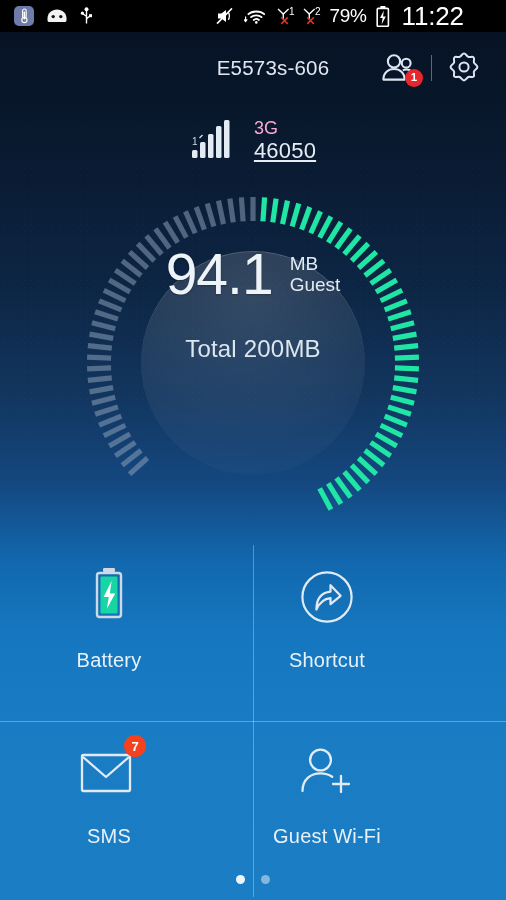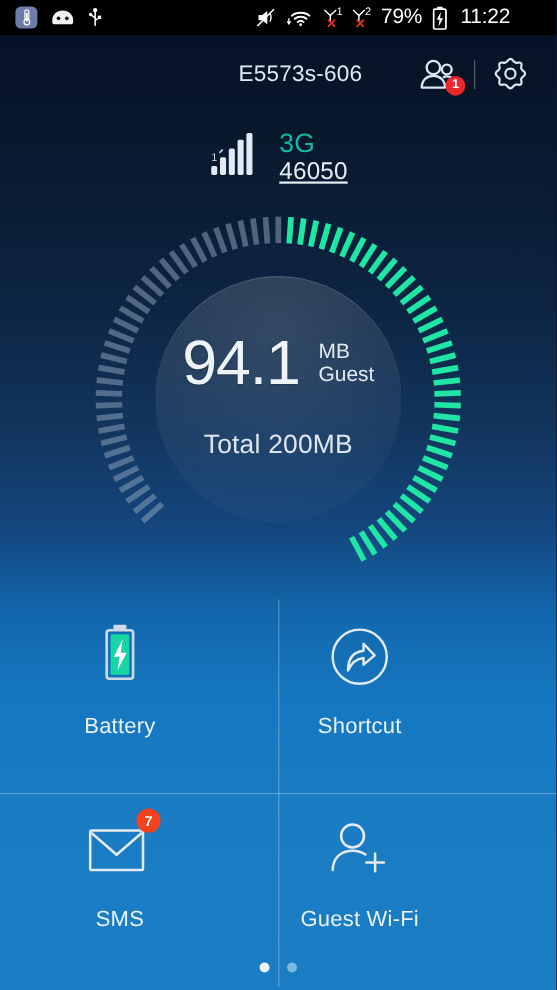--- a/index.html
+++ b/index.html
@@ -31,21 +31,21 @@
   .therm-box {
     width:20px; height:20px; border-radius:5px;
     background:#6f7ba8;
     display:flex; align-items:center; justify-content:center;
   }
   #sb-battpct {
     color:#fff; font-size:19px; letter-spacing:-0.3px;
     font-family:"Liberation Sans", sans-serif;
   }
   #sb-clock {
-    color:#fff; font-size:19px; letter-spacing:-0.2px;
+    color:#fff; font-size:26px; letter-spacing:-0.2px;
     margin-left:3px;
     text-align:center;
   }
   #sb-ampm { font-size:13.5px; margin-left:3px; letter-spacing:0; }
   .sim-wrap { position:relative; width:17px; height:20px; }
   .sim-x {
     position:absolute; left:2px; bottom:-1px;
     color:#e03020; font-size:12px; font-weight:bold; line-height:1;
   }
   .sim-num {
@@ -119,21 +119,21 @@
   #users-badge { width:18px; height:18px; right:2px; bottom:7px; font-size:11.5px; }
 
   
   #netrow {
     position:absolute; top:118px; left:0; width:506px;
     display:flex; align-items:center; justify-content:center;
     gap:9px;
     z-index:20;
   }
   #net-text { line-height:1.08; }
-  #net-tech { color:#14b8a6; font-size:24px; letter-spacing:0.2px; }
+  #net-tech { color:#f9a8d4; font-size:18px; letter-spacing:0.2px; }
   #net-code { color:#e6edf5; font-size:22px; letter-spacing:0.2px;text-decoration:underline; }
 
   
   #gauge {
     position:absolute;
     left:83px; top:193px;
     width:340px; height:340px;
     z-index:15;
   }
   #gauge svg { display:block; }
@@ -141,21 +141,21 @@
     position:absolute;
     left:50%; top:50%;
     transform:translate(-50%,-50%);
     width:224px; height:224px;
     border-radius:50%;
     background:
       radial-gradient(circle at 50% 22%, rgba(255,255,255,0.085) 0%, rgba(255,255,255,0.03) 45%, rgba(255,255,255,0.0) 70%),
       linear-gradient(170deg, rgba(255,255,255,0.10) 0%, rgba(255,255,255,0.05) 55%, rgba(255,255,255,0.02) 100%);
     box-shadow:inset 0 1px 0 rgba(255,255,255,0.16);
     display:flex; flex-direction:column;
-    align-items:center; justify-content:center;
+    align-items:center; 
   }
   #gauge-main {
     display:flex; align-items:flex-start; justify-content:center;
     margin-top:-4px;
   }
   #gauge-value {
     color:#eef3f8;
     font-size:57px;
     font-weight:300;
     letter-spacing:-1px;

